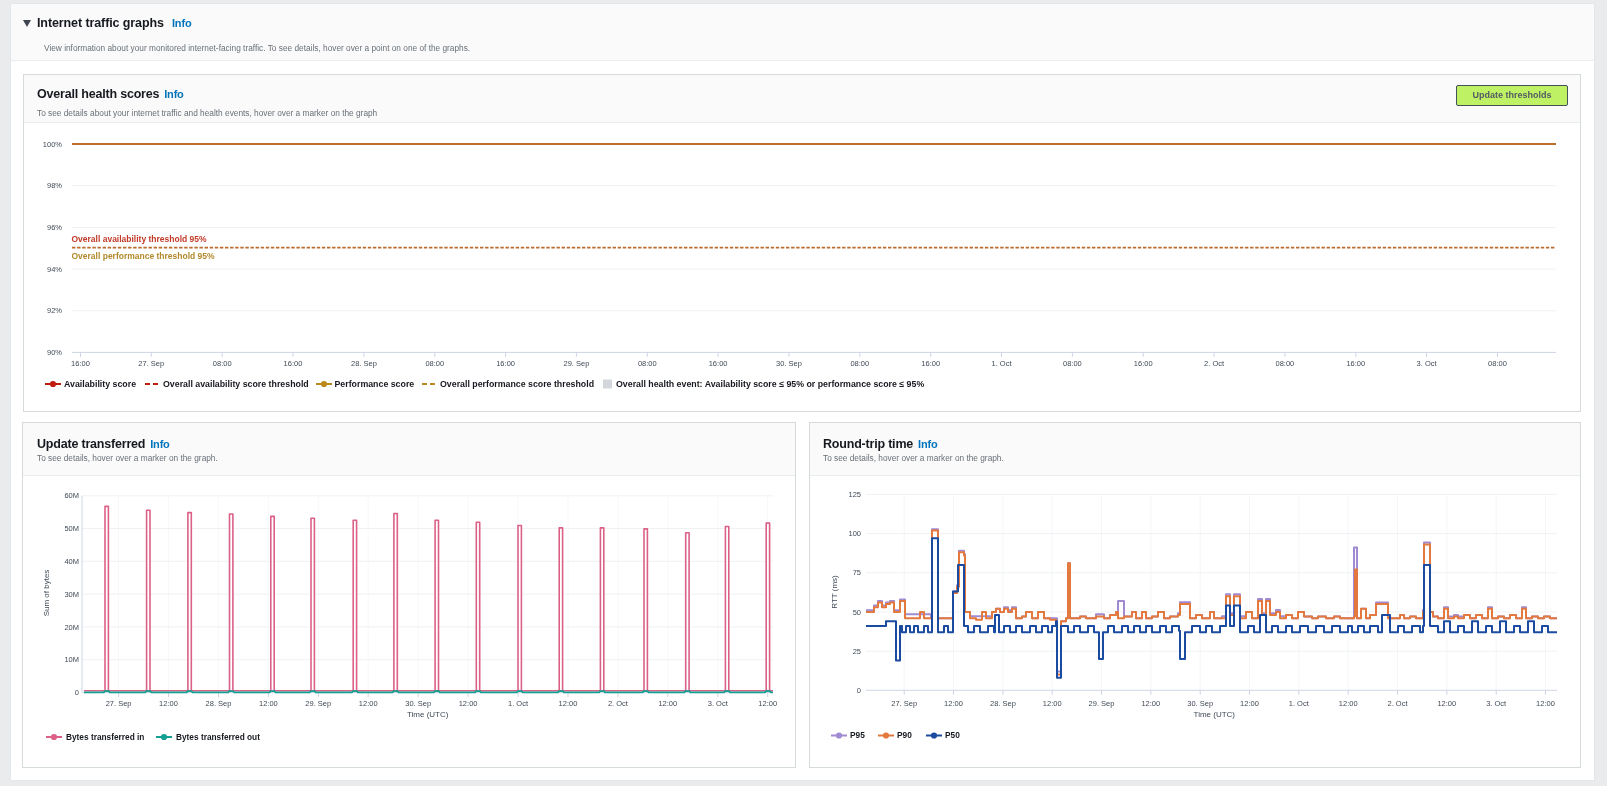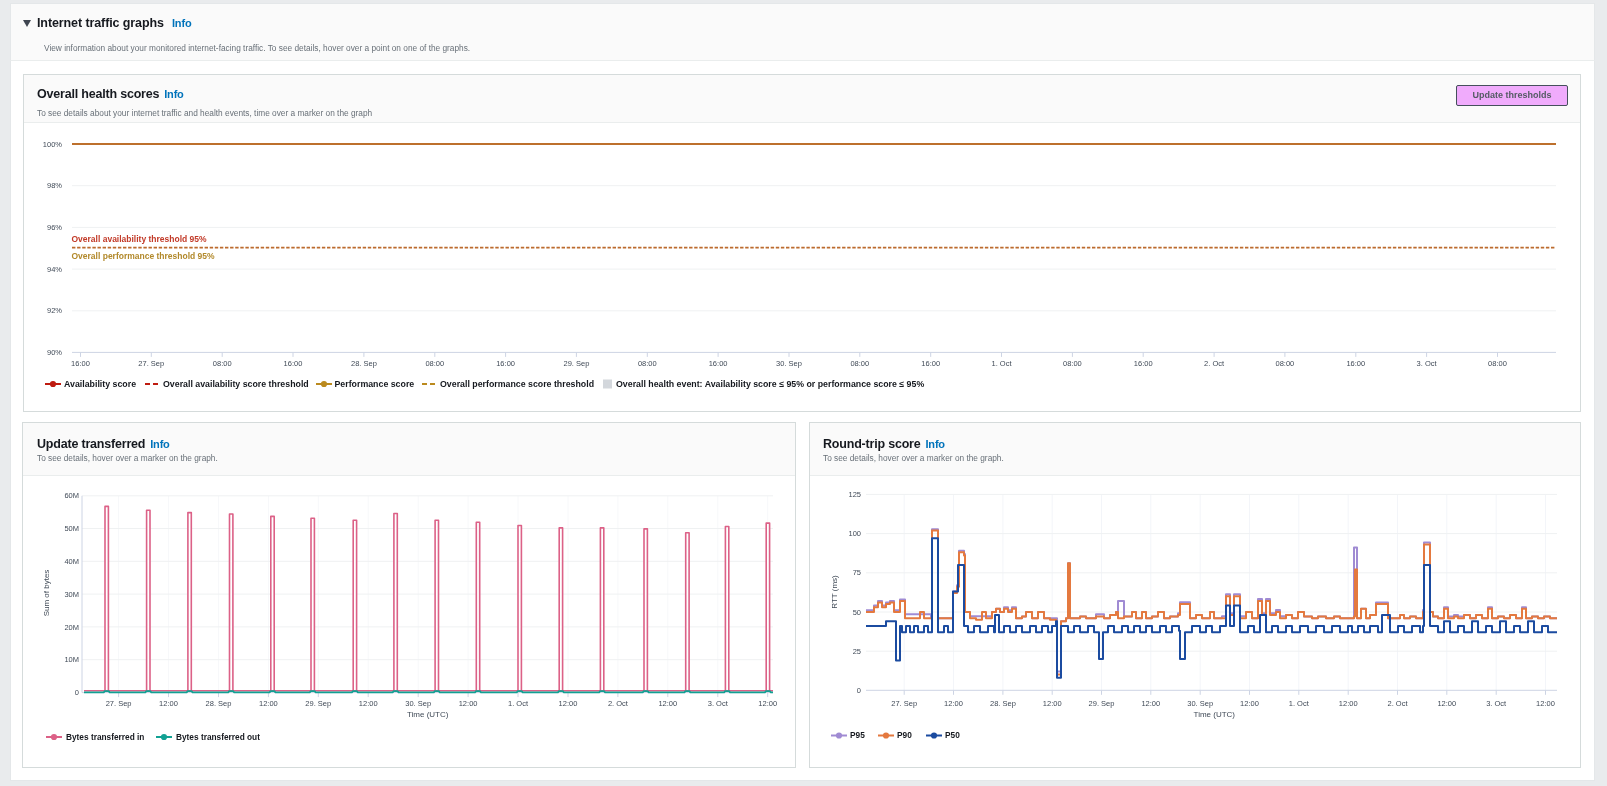--- a/index.html
+++ b/index.html
@@ -18,22 +18,22 @@
 <div class="abs" style="left:10px;top:3px;width:1585px;height:58px;background:#fafafa;border:1px solid #e4e7e9;border-bottom:1px solid #eaeded;"></div>
 
 <div class="abs" style="left:23px;top:20px;width:0;height:0;border-left:4.8px solid transparent;border-right:4.8px solid transparent;border-top:7px solid #3f4550;"></div>
 <div class="abs" style="left:37px;top:15.5px;font-size:12.5px;font-weight:bold;color:#16191f;letter-spacing:-0.1px;">Internet traffic graphs<span class="info" style="margin-left:8px;">Info</span></div>
 <div class="abs cdesc" style="left:37px;top:43px;margin-left:7px;">View information about your monitored internet-facing traffic. To see details, hover over a point on one of the graphs.</div>
 
 <div class="card" style="left:23px;top:73.5px;width:1558px;height:338px;">
   <div class="cardhead" style="height:48.5px;"></div>
 </div>
 <div class="abs ctitle" style="left:37px;top:86.5px;"><span>Overall health scores</span><span class="info" style="margin-left:5px;">Info</span></div>
-<div class="abs cdesc" style="left:37px;top:108px;">To see details about your internet traffic and health events, time over a marker on the graph</div>
-<div class="abs" style="left:1456px;top:84.5px;width:112px;height:21px;background:#f0abfc;border:1px solid #454f5c;border-radius:2px;font-size:9px;font-weight:bold;color:#545b64;text-align:center;line-height:19px;">Update thresholds</div>
+<div class="abs cdesc" style="left:37px;top:108px;">To see details about your internet traffic and health events, hover over a marker on the graph</div>
+<div class="abs" style="left:1456px;top:84.5px;width:112px;height:21px;background:#bef264;border:1px solid #454f5c;border-radius:2px;font-size:9px;font-weight:bold;color:#545b64;text-align:center;line-height:19px;">Update thresholds</div>
 <svg style="position:absolute;left:23px;top:123px" width="1558" height="288" viewBox="0 0 1558 288">
     <line x1="49.0" y1="21.0" x2="1533.0" y2="21.0" stroke="#eff1f2" stroke-width="1"></line>
     <line x1="49.0" y1="62.7" x2="1533.0" y2="62.7" stroke="#eff1f2" stroke-width="1"></line>
     <line x1="49.0" y1="104.4" x2="1533.0" y2="104.4" stroke="#eff1f2" stroke-width="1"></line>
     <line x1="49.0" y1="146.1" x2="1533.0" y2="146.1" stroke="#eff1f2" stroke-width="1"></line>
     <line x1="49.0" y1="187.8" x2="1533.0" y2="187.8" stroke="#eff1f2" stroke-width="1"></line>
     <line x1="49.0" y1="229.4" x2="1533.0" y2="229.4" stroke="#cdd4e4" stroke-width="1"></line>
     <text x="39.0" y="23.6" text-anchor="end" font-size="7.5" fill="#404a57">100%</text>
     <text x="39.0" y="65.3" text-anchor="end" font-size="7.5" fill="#404a57">98%</text>
     <text x="39.0" y="107.0" text-anchor="end" font-size="7.5" fill="#404a57">96%</text>
@@ -188,21 +188,21 @@
     <circle cx="31.0" cy="262.0" r="3.1" fill="#dc6187"></circle>
     <text x="43.0" y="264.8" font-size="8.3" font-weight="bold" fill="#16191f">Bytes transferred in</text>
     <line x1="133.0" y1="262.0" x2="149.0" y2="262.0" stroke="#12a193" stroke-width="2"></line>
     <circle cx="141.0" cy="262.0" r="3.1" fill="#12a193"></circle>
     <text x="153.0" y="264.8" font-size="8.3" font-weight="bold" fill="#16191f">Bytes transferred out</text>
   </svg>
 
 <div class="card" style="left:809px;top:421.5px;width:772px;height:346.5px;">
   <div class="cardhead" style="height:53px;"></div>
 </div>
-<div class="abs ctitle" style="left:823px;top:436.9px;"><span>Round-trip score</span><span class="info" style="margin-left:5px;">Info</span></div>
+<div class="abs ctitle" style="left:823px;top:436.9px;"><span>Round-trip time</span><span class="info" style="margin-left:5px;">Info</span></div>
 <div class="abs cdesc" style="left:823px;top:452.5px;">To see details, hover over a marker on the graph.</div>
 <svg style="position:absolute;left:810px;top:475px" width="771" height="295" viewBox="0 0 771 295">
     <line x1="94.2" y1="19.4" x2="94.2" y2="215.3" stroke="#f3f5f9" stroke-width="1"></line>
     <line x1="143.5" y1="19.4" x2="143.5" y2="215.3" stroke="#f3f5f9" stroke-width="1"></line>
     <line x1="192.9" y1="19.4" x2="192.9" y2="215.3" stroke="#f3f5f9" stroke-width="1"></line>
     <line x1="242.2" y1="19.4" x2="242.2" y2="215.3" stroke="#f3f5f9" stroke-width="1"></line>
     <line x1="291.5" y1="19.4" x2="291.5" y2="215.3" stroke="#f3f5f9" stroke-width="1"></line>
     <line x1="340.8" y1="19.4" x2="340.8" y2="215.3" stroke="#f3f5f9" stroke-width="1"></line>
     <line x1="390.2" y1="19.4" x2="390.2" y2="215.3" stroke="#f3f5f9" stroke-width="1"></line>
     <line x1="439.5" y1="19.4" x2="439.5" y2="215.3" stroke="#f3f5f9" stroke-width="1"></line>

